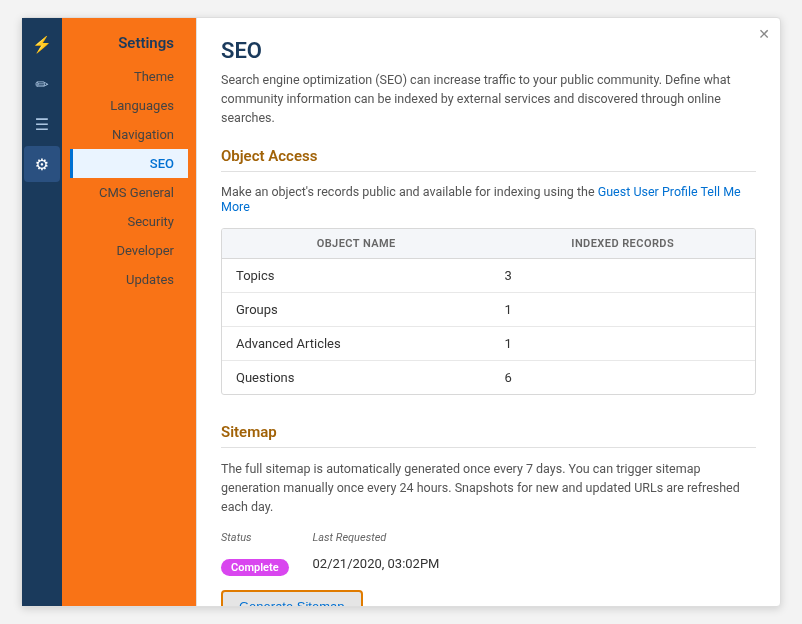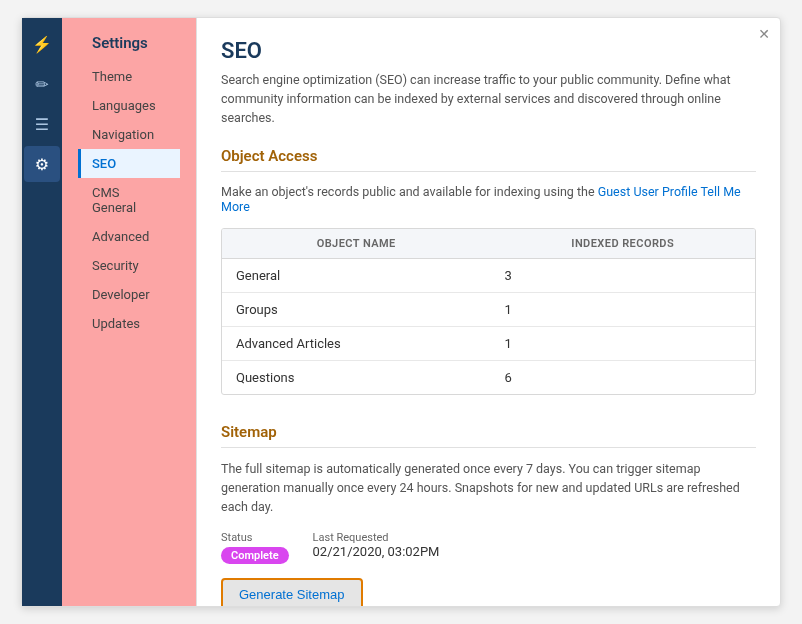--- a/index.html
+++ b/index.html
@@ -58,23 +58,24 @@
       cursor: pointer;
       color: #aac4e0;
       font-size: 16px;
     }
     .icon-bar-item.active {
       background: #2a5080;
       color: #fff;
     }
     .sidebar {
       width: 135px;
-      background: #fca5a5;
+      background: #f97316;
       border-right: 1px solid #e0e0e0;
-      padding: 12px 16px;
+      padding: 12px 8px;
+      text-align: right;
     }
     .sidebar-title {
       font-size: 15px;
       font-weight: 600;
       color: #1a3a5c;
       padding: 4px 14px 10px 14px;
     }
     .sidebar-item {
       padding: 7px 14px;
       font-size: 13px;
@@ -172,21 +173,22 @@
     }
     .sitemap-meta {
       display: flex;
       gap: 24px;
       margin-bottom: 14px;
       align-items: flex-start;
     }
     .meta-label {
       font-size: 11px;
       color: #666;
-      margin-bottom: 0;
+      margin-bottom: 12px;
+      font-style: italic;
     }
     .status-badge {
       background: #d946ef;
       color: #fff;
       font-size: 11px;
       font-weight: 600;
       padding: 2px 10px;
       border-radius: 12px;
       display: inline-block;
     }
@@ -221,21 +223,20 @@
       <div class="icon-bar-item active">⚙</div>
     </div>
 
     <div class="sidebar">
       <div class="sidebar-title">Settings</div>
       <div class="sidebar-item">Theme</div>
       <div class="sidebar-item">Languages</div>
       <div class="sidebar-item">Navigation</div>
       <div class="sidebar-item active">SEO</div>
       <div class="sidebar-item">CMS General</div>
-      <div class="sidebar-item">Advanced</div>
       <div class="sidebar-item">Security</div>
       <div class="sidebar-item">Developer</div>
       <div class="sidebar-item">Updates</div>
     </div>
   </div>
 
   <div class="main-content">
     <div class="page-title">SEO</div>
     <div class="page-desc">Search engine optimization (SEO) can increase traffic to your public community. Define what community information can be indexed by external services and discovered through online searches.</div>
 
@@ -250,21 +251,21 @@
     <div class="table-wrapper">
       <table>
         <thead>
           <tr>
             <th>OBJECT NAME</th>
             <th>INDEXED RECORDS</th>
           </tr>
         </thead>
         <tbody>
           <tr>
-            <td>General</td>
+            <td>Topics</td>
             <td>3</td>
           </tr>
           <tr>
             <td>Groups</td>
             <td>1</td>
           </tr>
           <tr>
             <td>Advanced Articles</td>
             <td>1</td>
           </tr>

